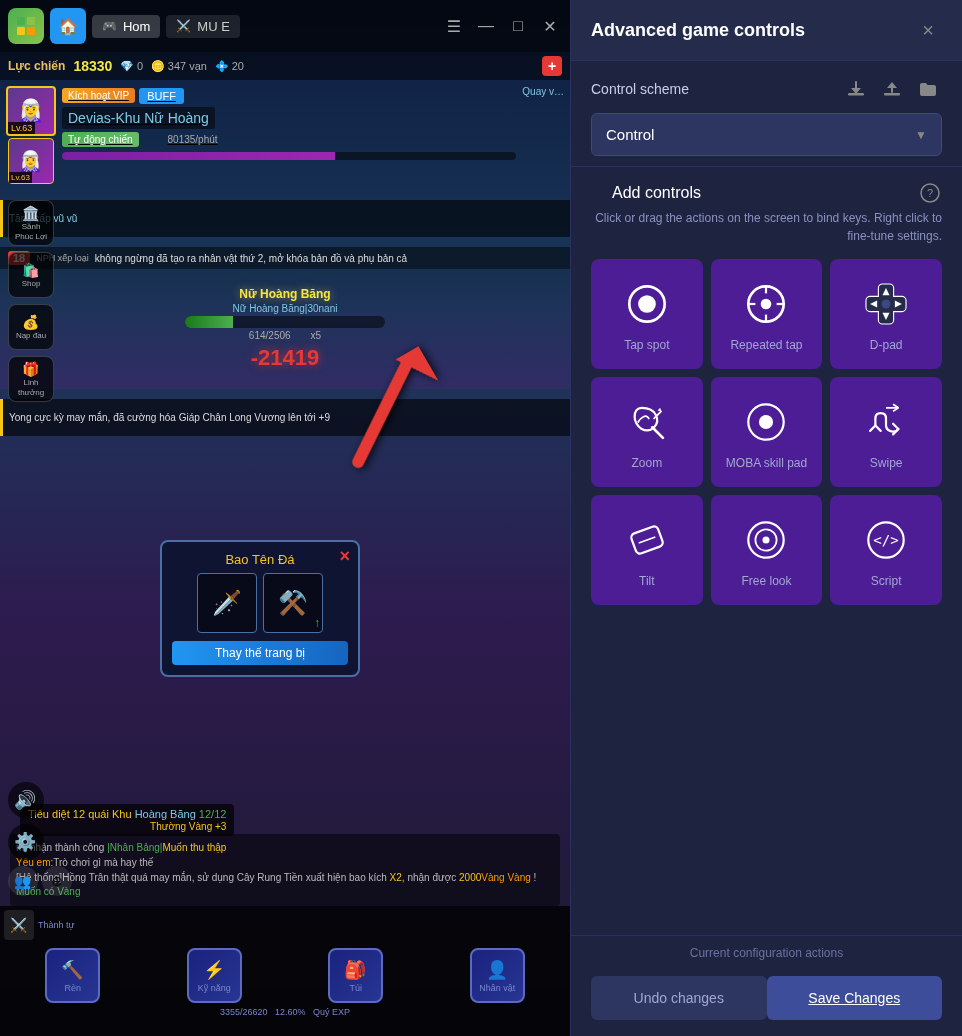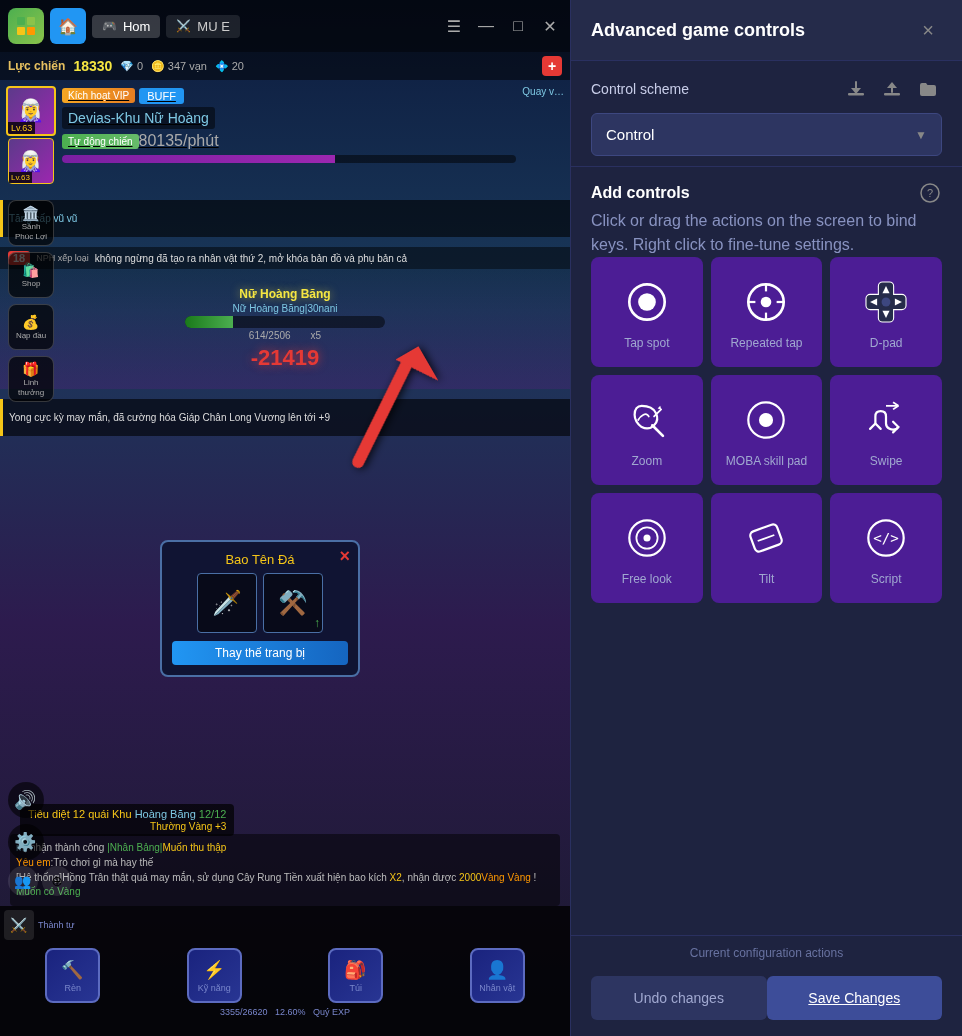--- a/index.html
+++ b/index.html
@@ -351,33 +351,36 @@
       flex: 1;
       overflow-y: auto;
     }
     .add-controls-header {
       display: flex; align-items: center; justify-content: space-between;
       margin-bottom: 4px;
     }
     .add-controls-title {
       color: white;
       font-size: 16px;
-      font-weight: 700;
+      font-weight: 400;
+      margin-left: 21px;
     }
     .help-icon {
       color: #888;
       font-size: 16px;
       width: 24px; height: 24px;
       display: flex; align-items: center; justify-content: center;
       cursor: pointer;
     }
     .add-controls-desc {
       color: #8892c0;
-      font-size: 16px;
+      font-size: 12px;
       line-height: 1.5;
+      margin-bottom: 14px;
+      text-align: right;
     }
 
     
     .controls-grid {
       display: grid;
       grid-template-columns: repeat(3, 1fr);
       gap: 8px;
     }
     .control-item {
       background: #4c1d95;
@@ -511,21 +514,21 @@
     <div style="flex:1; display:flex; flex-direction:column; gap:3px;text-decoration:underline;">
       <div style="display:flex; gap:4px; align-items:center;">
         <div class="vip-btn">Kích hoạt VIP</div>
         <div class="buff-btn">BUFF</div>
       </div>
       <div style="display:flex; gap:4px; align-items:center;">
         <div class="player-name-area" style="font-size:14px;">Devias-Khu Nữ Hoàng</div>
       </div>
       <div style="display:flex; align-items:center;">
         <div class="auto-battle">Tự động chiến</div>
-        <span style="color:#aaa; font-size:16px;">80135/phút</span>
+        <span style="color:#aaa; font-size:10px;margin-left:29px;">80135/phút</span>
       </div>
       <div class="exp-bar-container">
         <div class="exp-bar"></div>
       </div>
     </div>
     <div style="display:flex;flex-direction:column;align-items:flex-end;gap:3px;">
       <span style="color:#7ec8e3;font-size:10px;">Quay v…</span>
     </div>
   </div>
 
@@ -794,36 +797,36 @@
             <line x1="34" y1="6" x2="40" y2="10" stroke="white" stroke-width="2"></line>
             <line x1="34" y1="14" x2="40" y2="10" stroke="white" stroke-width="2"></line>
           </svg>
         </div>
         <span class="control-label">Swipe</span>
       </div>
 
       <div class="control-item">
         <div class="control-icon">
           <svg class="ctrl-svg" viewBox="0 0 52 52">
+            <rect x="10" y="14" width="32" height="24" rx="5" fill="none" stroke="white" stroke-width="2.5" transform="rotate(-20 26 26)"></rect>
+            <line x1="16" y1="26" x2="36" y2="26" stroke="white" stroke-width="2" transform="rotate(-20 26 26)"></line>
+          </svg>
+        </div>
+        <span class="control-label">Tilt</span>
+      </div>
+
+      <div class="control-item">
+        <div class="control-icon">
+          <svg class="ctrl-svg" viewBox="0 0 52 52">
             <circle cx="26" cy="26" r="20" fill="none" stroke="white" stroke-width="2.5"></circle>
             <circle cx="26" cy="26" r="12" fill="none" stroke="white" stroke-width="2"></circle>
             <circle cx="26" cy="26" r="4" fill="white"></circle>
           </svg>
         </div>
         <span class="control-label">Free look</span>
-      </div>
-
-      <div class="control-item">
-        <div class="control-icon">
-          <svg class="ctrl-svg" viewBox="0 0 52 52">
-            <rect x="10" y="14" width="32" height="24" rx="5" fill="none" stroke="white" stroke-width="2.5" transform="rotate(-20 26 26)"></rect>
-            <line x1="16" y1="26" x2="36" y2="26" stroke="white" stroke-width="2" transform="rotate(-20 26 26)"></line>
-          </svg>
-        </div>
-        <span class="control-label">Tilt</span>
       </div>
 
       <div class="control-item">
         <div class="control-icon">
           <svg class="ctrl-svg" viewBox="0 0 52 52">
             <circle cx="26" cy="26" r="20" fill="none" stroke="white" stroke-width="2.5"></circle>
             <text x="26" y="32" text-anchor="middle" font-size="16" fill="white" font-family="monospace">&lt;/&gt;</text>
           </svg>
         </div>
         <span class="control-label">Script</span>

